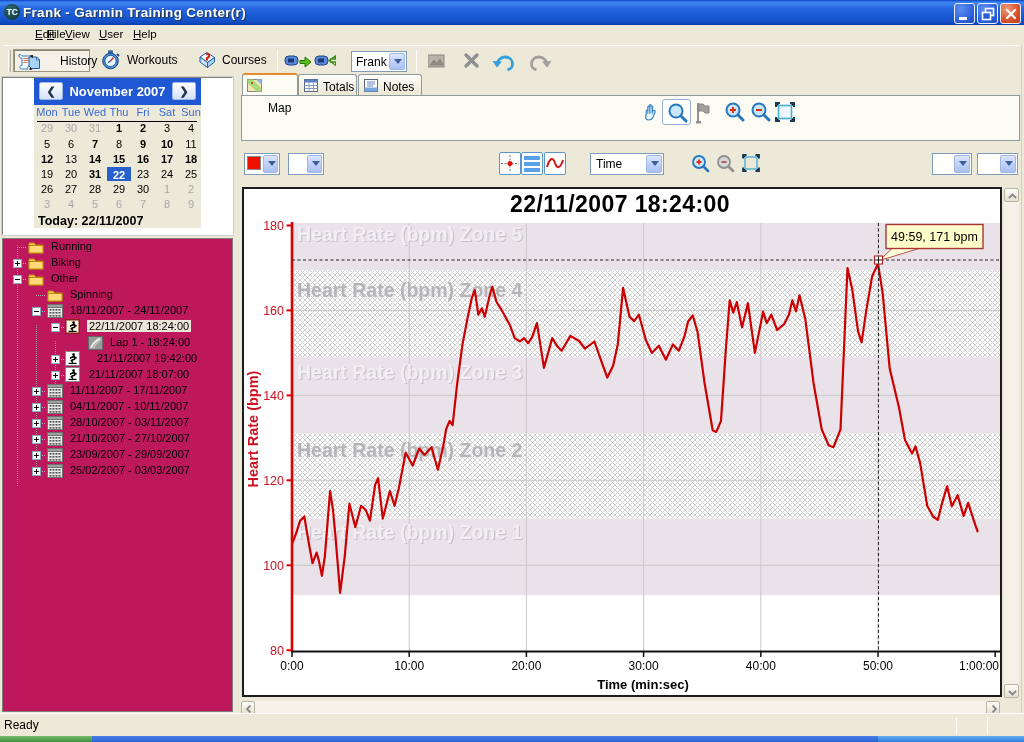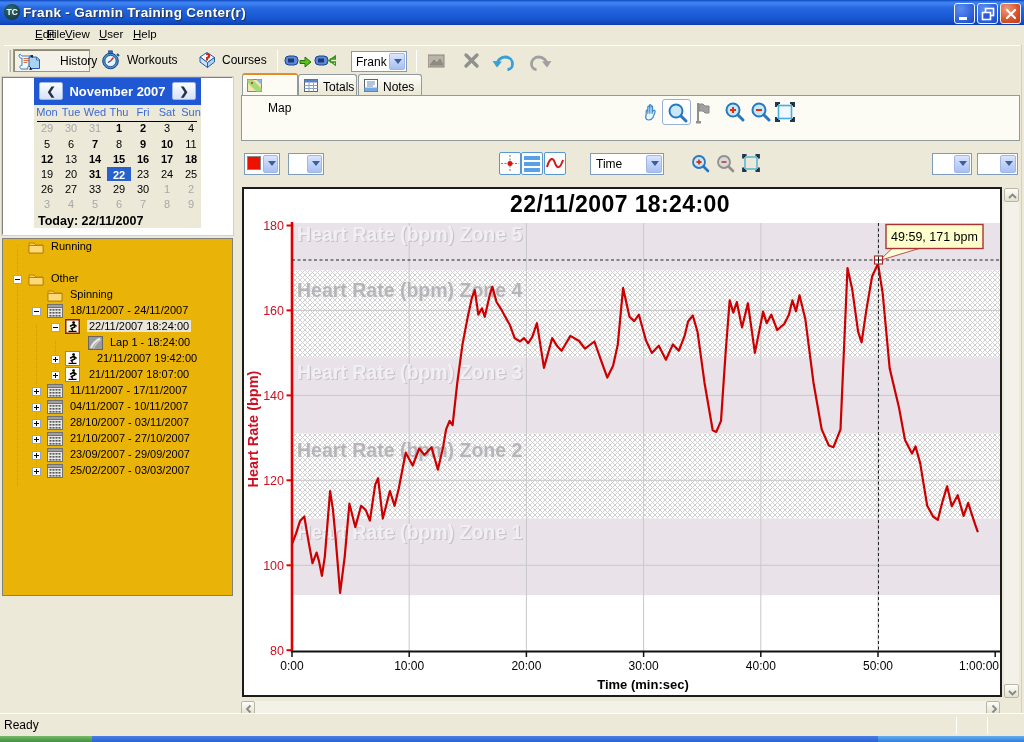--- a/index.html
+++ b/index.html
@@ -20,21 +20,21 @@
 
 #menubar{left:4px;top:25px;width:1016px;height:20px;background:#ece9d8;font-size:11.5px;color:#000;}
 #menubar span{position:absolute;top:3px;}
 #menubar u{text-decoration:underline;}
 #toolbar{left:4px;top:45px;width:1016px;height:31px;background:#ece9d8;border-top:1px solid #fff;}
 .tbtn{height:23px;top:3px;font-size:12px;color:#000;}
 .tbtn.pressed{background:#f4f2e8;border:1px solid #9a9782;box-shadow:inset 1px 1px 0 #8a8772;}
 .grip{left:4px;top:4px;width:3px;height:22px;border-left:1px solid #fff;border-right:1px solid #b8b4a0;background:#d8d4c0;}
 
 #calpanel{left:2px;top:77px;width:231px;height:158px;background:#fff;border:1px solid #808080;border-right-color:#fff;border-bottom-color:#fff;outline:1px solid #d4d0c8;}
-#treepanel{left:2px;top:238px;width:231px;height:358px;background:#eab308;border:1px solid #808080;}
+#treepanel{left:2px;top:238px;width:231px;height:474px;background:#be185d;border:1px solid #808080;}
 #cal{left:31px;top:0px;width:167px;height:150px;background:#ece9d8;}
 #calhead{left:0;top:0;width:167px;height:27px;background:#2058d4;}
 #calhead .mon{width:100%;text-align:center;top:6px;color:#fff;font-weight:bold;font-size:13px;}
 .calarr{top:4px;z-index:2;width:24px;height:18px;background:linear-gradient(180deg,#fdfdfd,#d6e2f8);border:1px solid #9db8e8;border-radius:2px;color:#234;font-weight:bold;font-size:11px;text-align:center;line-height:17px;}
 #caldays{left:0;top:28px;width:167px;height:30px;font-size:11px;color:#3a6bd6;}
 #caldays span{position:absolute;top:0;width:24px;text-align:center;}
 #calline{left:3px;top:43px;width:160px;height:1px;background:#000;}
 .calrow{left:0;width:167px;height:15.3px;font-size:11px;color:#000;}
 .calrow span{position:absolute;width:24px;text-align:center;top:1px;}
 .calrow .dim{color:#a8a8a8;}
@@ -211,21 +211,21 @@
         <span style="left:25px;">20</span>
         <span class="b" style="left:49px;">31</span>
         <span style="left:73px;"><span style="position:absolute;left:0px;top:-1px;width:24px;height:14px;background:#2761ce;"></span><span style="position:relative;color:#fff;font-weight:bold;">22</span></span>
         <span style="left:97px;">23</span>
         <span style="left:121px;">24</span>
         <span style="left:145px;">25</span>
       </div>
 <div class="calrow abs" style="top:104px;">
         <span style="left:1px;">26</span>
         <span style="left:25px;">27</span>
-        <span style="left:49px;">33</span>
+        <span style="left:49px;">28</span>
         <span style="left:73px;">29</span>
         <span style="left:97px;">30</span>
         <span class="dim" style="left:121px;">1</span>
         <span class="dim" style="left:145px;">2</span>
       </div>
 <div class="calrow abs" style="top:119px;">
         <span class="dim" style="left:1px;">3</span>
         <span class="dim" style="left:25px;">4</span>
         <span class="dim" style="left:49px;">5</span>
         <span class="dim" style="left:73px;">6</span>
@@ -240,20 +240,32 @@
 <div class="abs" style="left:14px;top:6px;width:1px;height:241px;background-image:repeating-linear-gradient(180deg,#999 0 1px,transparent 1px 2px);"></div>
 <div class="abs" style="left:33px;top:86px;width:1px;height:146px;background-image:repeating-linear-gradient(180deg,#999 0 1px,transparent 1px 2px);"></div>
 <div class="abs" style="left:52px;top:102px;width:1px;height:64px;background-image:repeating-linear-gradient(180deg,#999 0 1px,transparent 1px 2px);"></div>
 <div class="ti abs" style="left:0;top:0px;width:231px;">
       <span style="position:absolute;left:14px;top:8px;width:10px;height:1px;background-image:repeating-linear-gradient(90deg,#b0b0b0 0 1px,transparent 1px 2px);"></span>
       <svg class="abs" style="left:25px;top:1px;" width="16" height="14">
         <path d="M1 3 h5 l2 2 h7 v8 h-14 Z" fill="#f8c851" stroke="#b8860b" stroke-width="1"></path>
         <path d="M1 5.5 h14 v7.5 h-14 Z" fill="#ffd978" stroke="#b8860b" stroke-width="1"></path>
       </svg>
       <span class="lbl" style="left:46px;padding:0 2px;">Running</span>
+    </div>
+<div class="ti abs" style="left:0;top:16px;width:231px;">
+      <span style="position:absolute;left:14px;top:8px;width:10px;height:1px;background-image:repeating-linear-gradient(90deg,#b0b0b0 0 1px,transparent 1px 2px);"></span>
+      <svg class="abs" style="left:9.5px;top:3.5px;" width="10" height="10">
+        <rect x="0.5" y="0.5" width="8" height="8" fill="#fff" stroke="#8aa8c8"></rect>
+        <path d="M2 4.5 h5 M4.5 2 v5" stroke="#000"></path>
+      </svg>
+      <svg class="abs" style="left:25px;top:1px;" width="16" height="14">
+        <path d="M1 3 h5 l2 2 h7 v8 h-14 Z" fill="#f8c851" stroke="#b8860b" stroke-width="1"></path>
+        <path d="M1 5.5 h14 v7.5 h-14 Z" fill="#ffd978" stroke="#b8860b" stroke-width="1"></path>
+      </svg>
+      <span class="lbl" style="left:46px;padding:0 2px;">Biking</span>
     </div>
 <div class="ti abs" style="left:0;top:32px;width:231px;">
       <span style="position:absolute;left:14px;top:8px;width:10px;height:1px;background-image:repeating-linear-gradient(90deg,#b0b0b0 0 1px,transparent 1px 2px);"></span>
       <svg class="abs" style="left:9.5px;top:3.5px;" width="10" height="10">
         <rect x="0.5" y="0.5" width="8" height="8" fill="#fff" stroke="#8aa8c8"></rect>
         <path d="M2 4.5 h5" stroke="#000"></path>
       </svg>
       <svg class="abs" style="left:25px;top:1px;" width="16" height="14">
         <path d="M1 3 h5 l2 2 h7 v8 h-14 Z" fill="#f8c851" stroke="#b8860b" stroke-width="1"></path>
         <path d="M1 5.5 h14 v7.5 h-14 Z" fill="#ffd978" stroke="#b8860b" stroke-width="1"></path>

